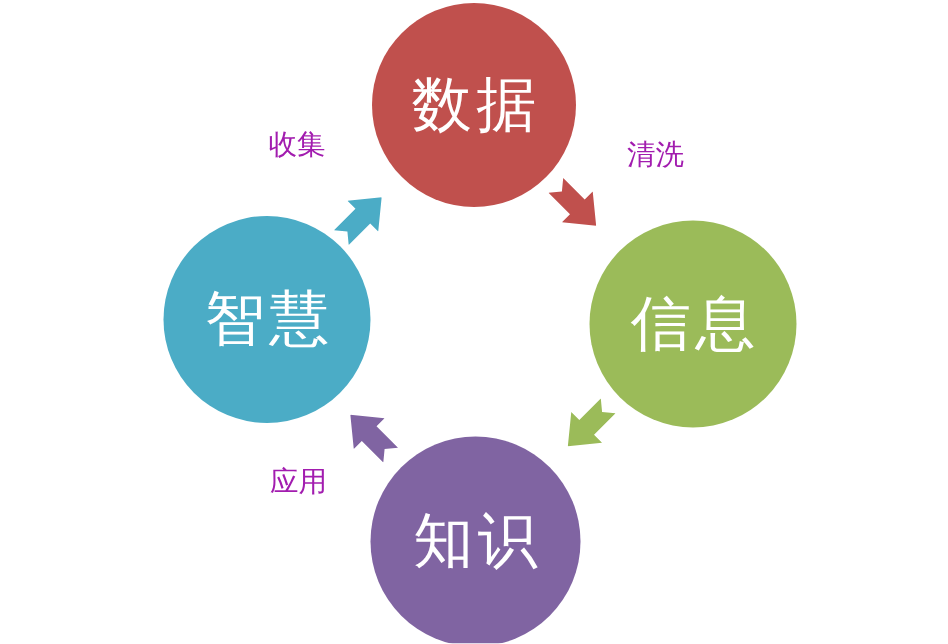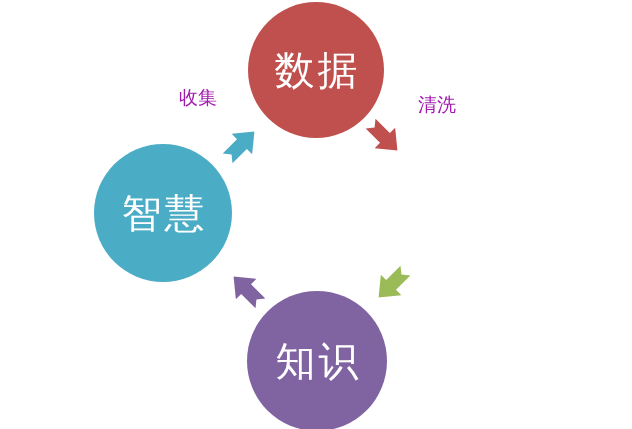--- a/index.html
+++ b/index.html
@@ -28,21 +28,21 @@
     font-size: 40px;
     letter-spacing: 3px;
     text-indent: 3px; 
     line-height: 1;
     white-space: nowrap;
     user-select: none;
   }
   .c-data      { left: 248px; top: 2px;   width: 136px; height: 136px; background: #C0504D; }
   .c-info      { left: 393px; top: 147px; width: 138px; height: 138px; background: #9BBB59; }
   .c-knowledge { left: 247px; top: 291px; width: 140px; height: 140px; background: #8064A2; }
-  .c-wisdom    { left: 94px; top: 144px; width: 138px; height: 138px; background: #4BACC6; }
+  .c-wisdom    { left: 109px; top: 144px; width: 138px; height: 138px; background: #4BACC6; }
 
   .edge-label {
     position: absolute;
     transform: translate(-50%, -50%);
     color: #a21caf;
     font-family: "DejaVu Sans", sans-serif;
     font-size: 19px;
     font-weight: 400;
     line-height: 1;
     white-space: nowrap;
@@ -65,20 +65,23 @@
 </style>
 </head>
 <body>
 
 <div class="stage">
 
   <div class="circle c-data">
     <span class="node-label">数据</span>
   </div>
 
+  <div class="circle c-info">
+    <span class="node-label">信息</span>
+  </div>
 
   <div class="circle c-knowledge">
     <span class="node-label">知识</span>
   </div>
 
   <div class="circle c-wisdom">
     <span class="node-label">智慧</span>
   </div>
 
   <svg class="arrow a-collect" viewBox="0 0 60 46" preserveAspectRatio="none">
@@ -92,14 +95,15 @@
   <svg class="arrow a-relation" viewBox="0 0 60 46" preserveAspectRatio="none">
     <polygon points="0,12 32,12 32,0 60,23 32,46 32,34 0,34 9,23" fill="#9BBB59"></polygon>
   </svg>
 
   <svg class="arrow a-apply" viewBox="0 0 60 46" preserveAspectRatio="none">
     <polygon points="0,12 32,12 32,0 60,23 32,46 32,34 0,34 9,23" fill="#8064A2"></polygon>
   </svg>
 
   <span class="edge-label l-collect">收集</span>
   <span class="edge-label l-clean">清洗</span>
+  <span class="edge-label l-apply">应用</span>
 
 </div>
 
 </body></html>

